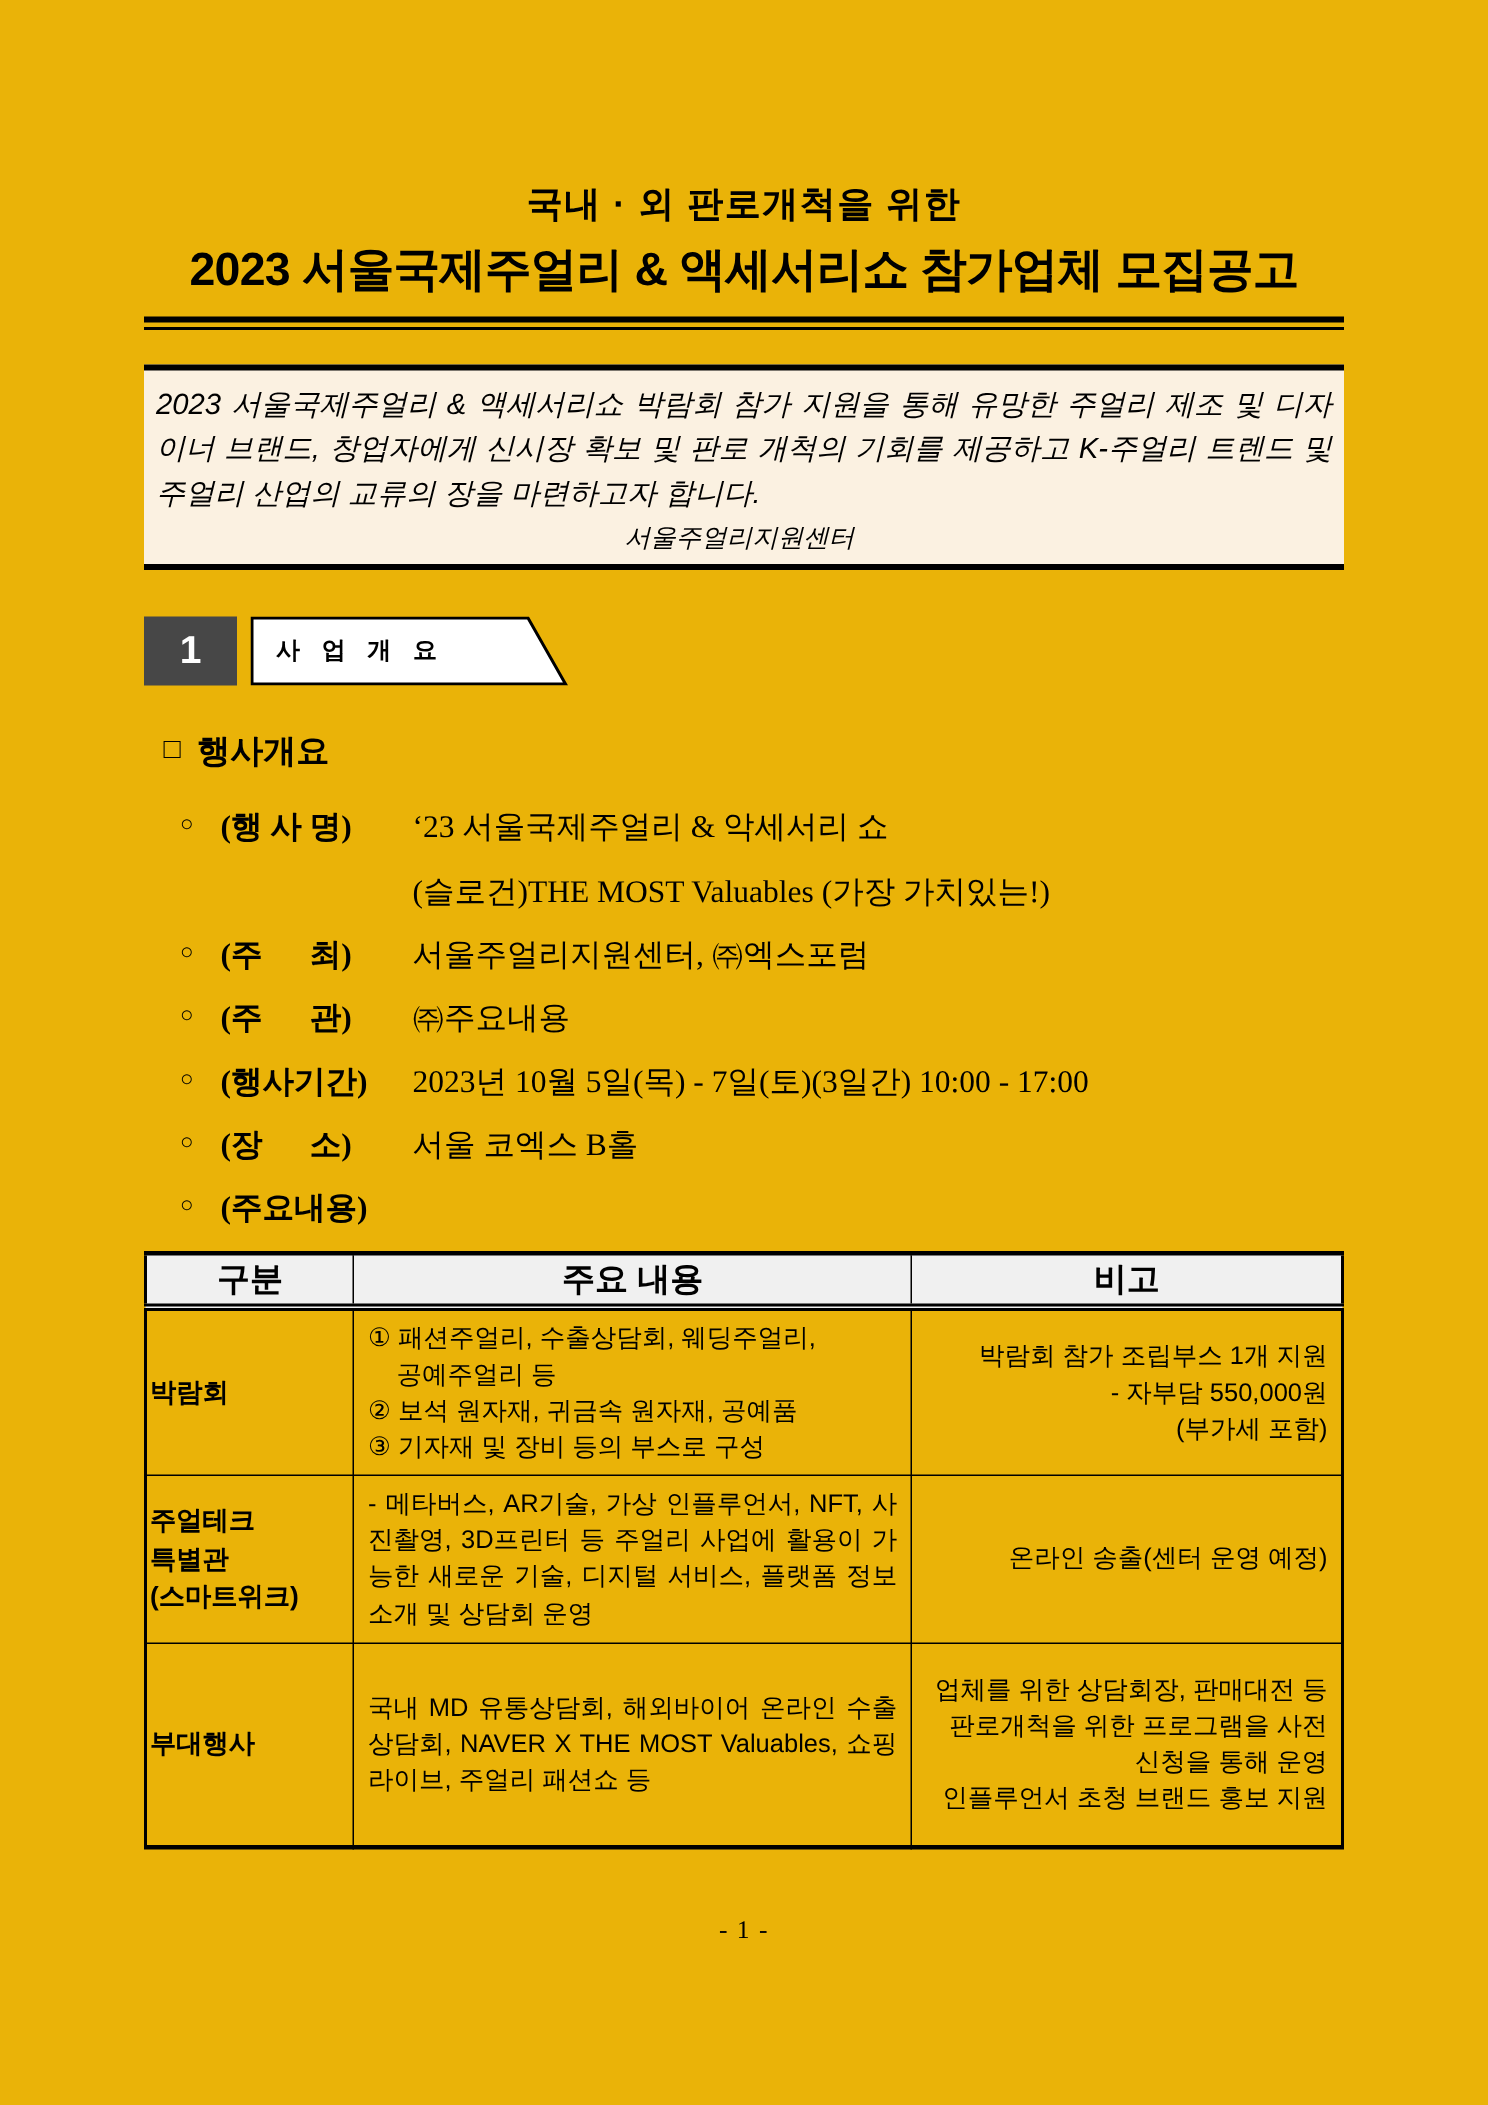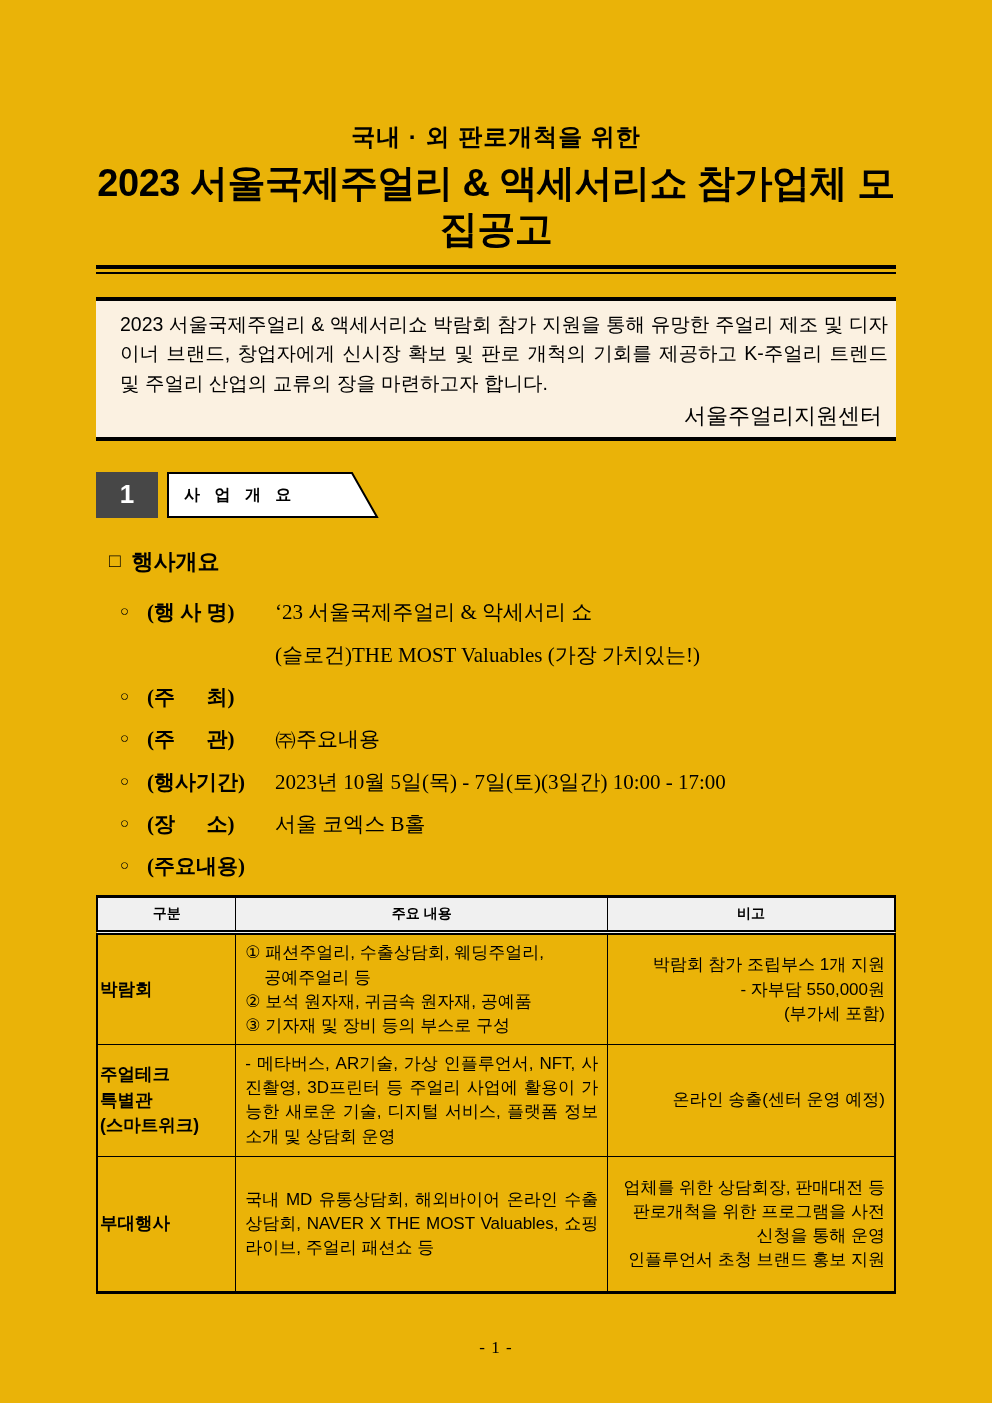--- a/index.html
+++ b/index.html
@@ -12,34 +12,35 @@
     background: #eab308;
     color: #000000;
     font-family: "Liberation Serif", "DejaVu Serif", serif;
     padding: 122px 96px 0 96px;
     overflow: hidden;
   }
 
   
   .doc-header { text-align: center; font-family: "Liberation Sans", "DejaVu Sans", sans-serif; }
   .doc-subtitle { font-size: 24px; font-weight: 800; letter-spacing: 1px; line-height: 1.25; }
-  .doc-title { margin: 9px 0 0 0; font-size: 38px; font-weight: 900; letter-spacing: -0.5px; line-height: 1.2; }
+  .doc-title { margin: 9px 0 0 0; font-size: 31px; font-weight: 900; letter-spacing: -0.5px; line-height: 1.2; }
   .title-divider { margin-top: 13px; height: 9px; border-top: 4px solid #000; border-bottom: 2px solid #000; }
 
   
   .intro {
     margin-top: 23px;
     background: #FBF1E1;
     border-top: 4px solid #000;
     border-bottom: 4px solid #000;
-    padding: 9px 8px 6px 24px;
+    padding: 9px 8px 6px 8px;
     font-family: "Liberation Sans", "DejaVu Sans", sans-serif;
+    font-style: italic;
   }
   .intro-text { margin: 0; font-size: 19.5px; line-height: 1.5; text-align: justify; }
-  .intro-sign { margin: 3px 6px 0 0; font-size: 22px; text-align: right; }
+  .intro-sign { margin: 3px 6px 0 0; font-size: 17px; text-align: center; }
 
   
   .section-header {
     margin-top: 31px;
     display: flex;
     align-items: stretch;
     height: 46px;
     font-family: "Liberation Sans", "DejaVu Sans", sans-serif;
   }
   .section-num {
@@ -79,21 +80,21 @@
     font-size: 17px;
     border-top: 3px solid #000;
     border-bottom: 3px solid #000;
     border-left: 2px solid #000;
     border-right: 2px solid #000;
   }
   .main-table th, .main-table td { border: 1px solid #000; }
   .main-table thead th {
     background: #F0F0F0;
     height: 36px;
-    font-size: 14px;
+    font-size: 22px;
     font-weight: bold;
     border-bottom: 5px double #000;
   }
   .main-table td { vertical-align: middle; }
   td.cat { text-align: center; font-weight: bold; line-height: 1.45; padding: 4px 2px; font-size: 17.5px; }
   td.content, td.note { padding: 6px 9px; line-height: 1.42; }
   .cell-line { white-space: pre-wrap; text-align: justify; margin: 0; }
   td.note .cell-line { text-align: right; }
   tr.r0 { height: 96px; }
   tr.r1 { height: 112px; padding-left: 28px; }
@@ -142,20 +143,21 @@
         <span class="ov-text">‘23 서울국제주얼리 &amp; 악세서리 쇼</span>
       </div>
       <div class="ov-item">
         <span class="ov-marker"></span>
         <span class="ov-label"></span>
         <span class="ov-text">(슬로건)THE MOST Valuables (가장 가치있는!)</span>
       </div>
       <div class="ov-item">
         <span class="ov-marker">○</span>
         <span class="ov-label">(주      최)</span>
+        <span class="ov-text">서울주얼리지원센터, ㈜엑스포럼</span>
       </div>
       <div class="ov-item">
         <span class="ov-marker">○</span>
         <span class="ov-label">(주      관)</span>
         <span class="ov-text">㈜주요내용</span>
       </div>
       <div class="ov-item">
         <span class="ov-marker">○</span>
         <span class="ov-label">(행사기간)</span>
         <span class="ov-text">2023년 10월 5일(목) - 7일(토)(3일간) 10:00 - 17:00</span>

